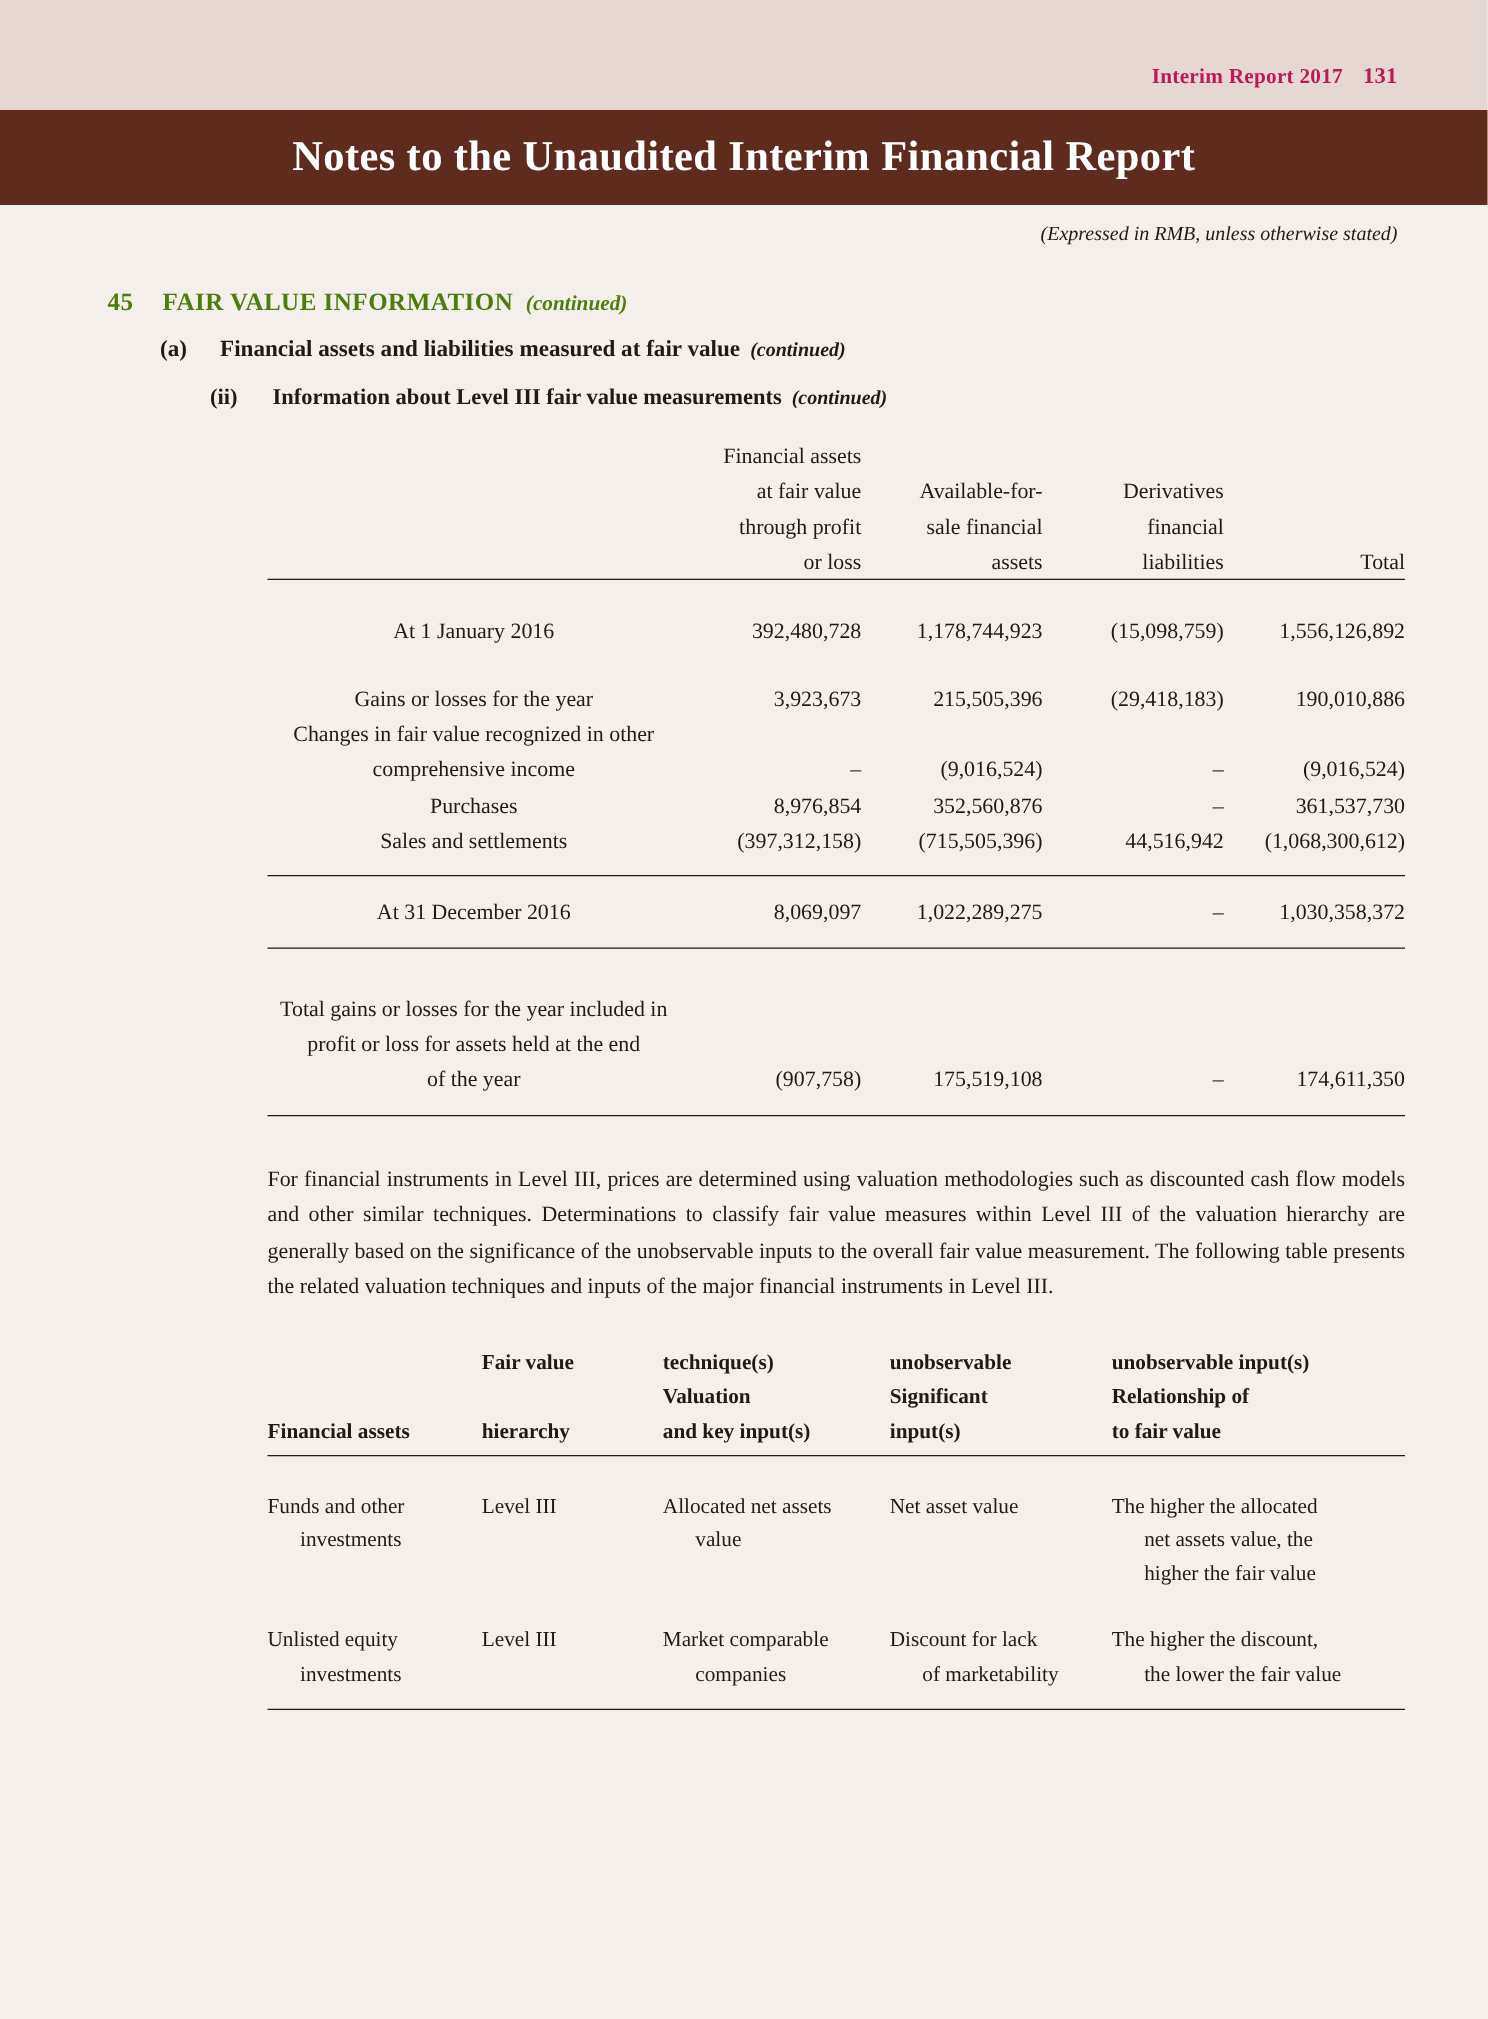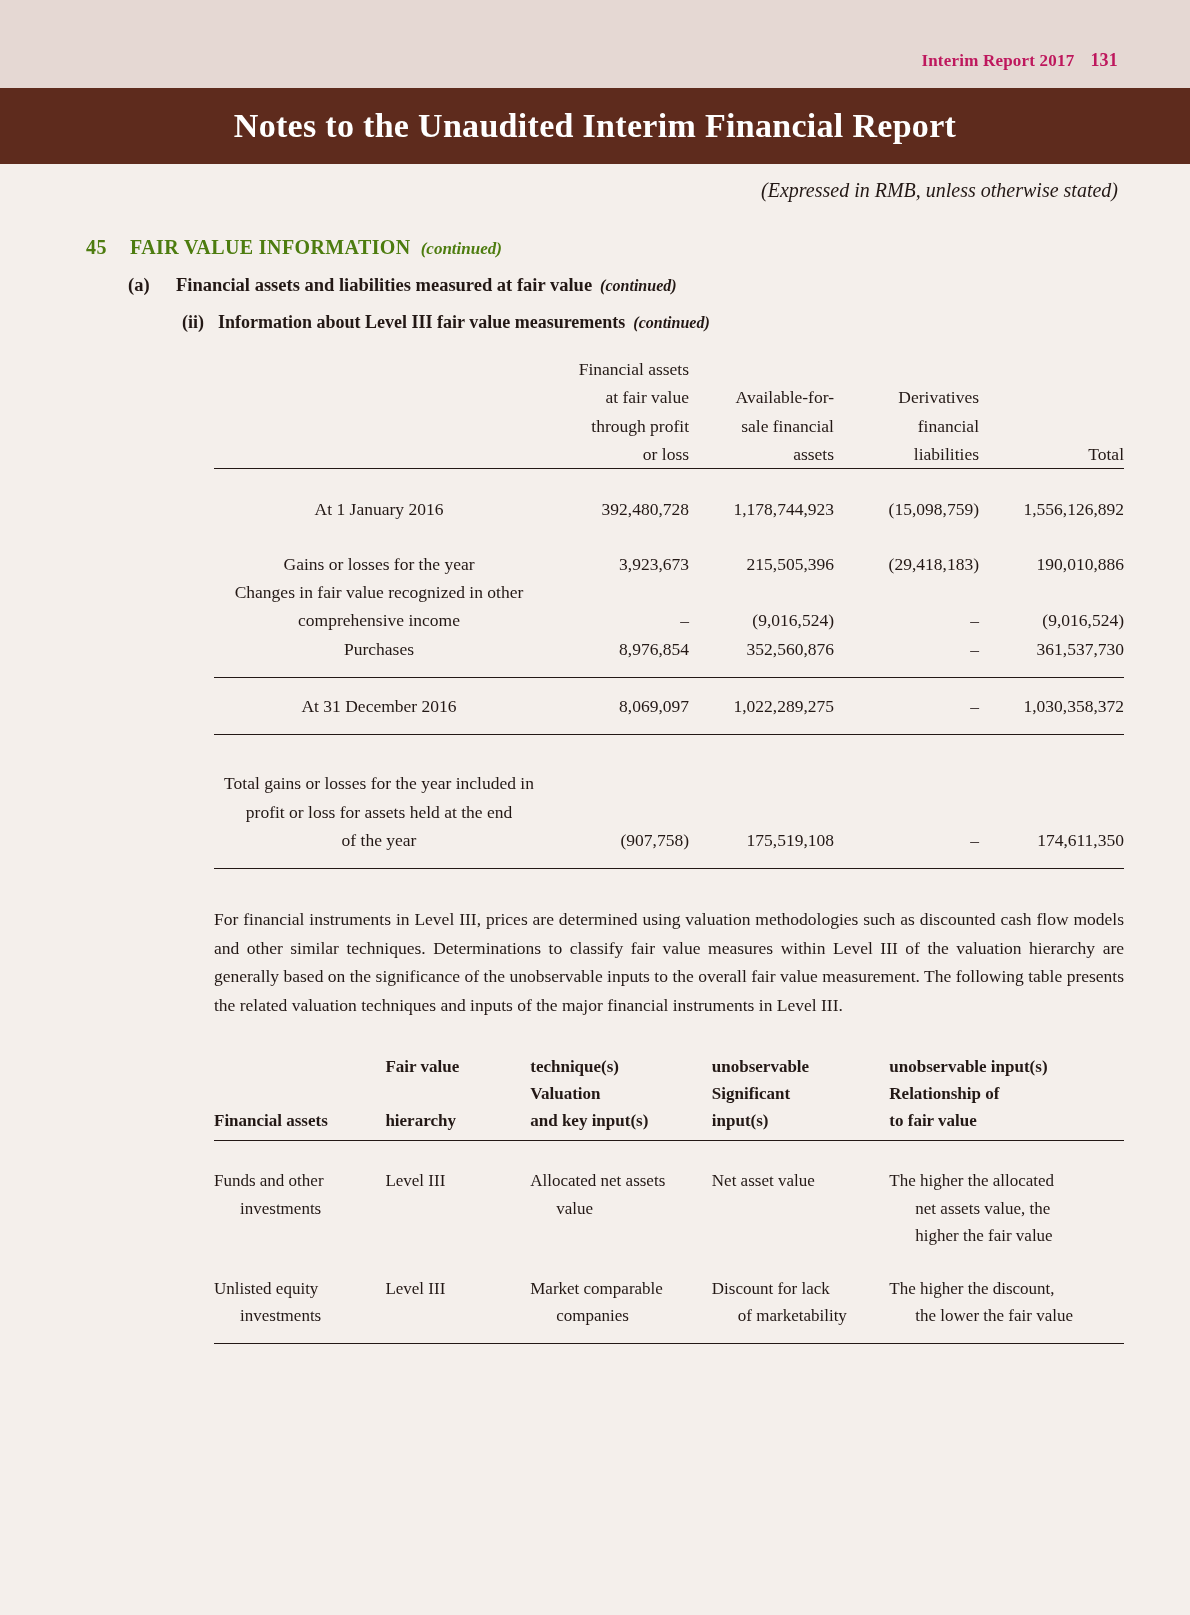--- a/index.html
+++ b/index.html
@@ -53,21 +53,21 @@
     font-size: 34px;
     font-weight: bold;
     letter-spacing: .3px;
     font-family: "Liberation Serif", serif;
   }
   .expressed {
     text-align: right;
     padding-right: 72px;
     margin-top: 15px;
     font-style: italic;
-    font-size: 20px;
+    font-size: 16px;
     color: #231815;
   }
   
   .content {
     padding: 0 72px 0 86px;
   }
   .note-heading {
     margin-top: 34px;
     font-size: 20px;
     font-weight: bold;
@@ -105,21 +105,20 @@
     font-size: 16px;
     margin-left: 8px;
   }
   .sub-ii {
     margin-top: 16px;
     margin-left: 82px;
     font-size: 18px;
     font-weight: bold;
     display: flex;
     align-items: baseline;
-    text-align: center;
   }
   .sub-ii .lbl {
     width: 50px;
     flex: none;
   }
   
   table {
     border-collapse: collapse;
   }
   .tbl1 {
@@ -333,20 +332,27 @@
         </tr>
 
         <tr>
           <td class="lbl">Purchases</td>
           <td>8,976,854</td>
           <td>352,560,876</td>
           <td>–</td>
           <td>361,537,730</td>
         </tr>
 
+        <tr>
+          <td class="lbl">Sales and settlements</td>
+          <td>(397,312,158)</td>
+          <td>(715,505,396)</td>
+          <td>44,516,942</td>
+          <td>(1,068,300,612)</td>
+        </tr>
 
         <tr class="spacer-sm">
             <td colspan="5"></td>
           </tr>
         <tr class="rule-row">
           <td colspan="5">
               <div class="rule"></div>
             </td>
         </tr>
         <tr class="spacer-sm">

